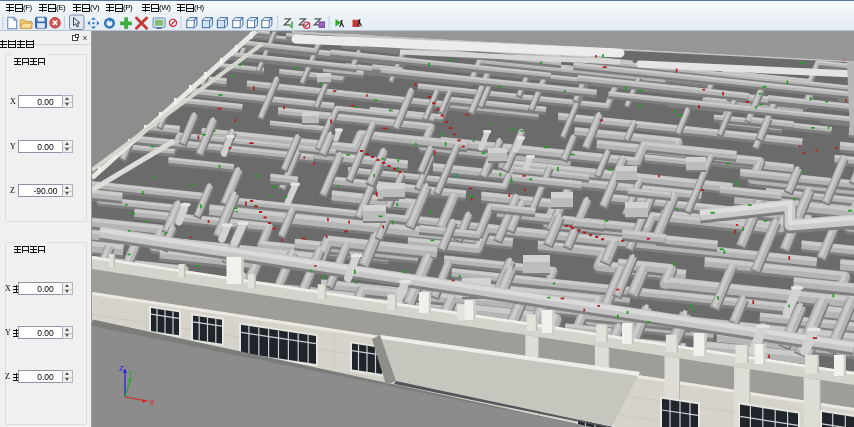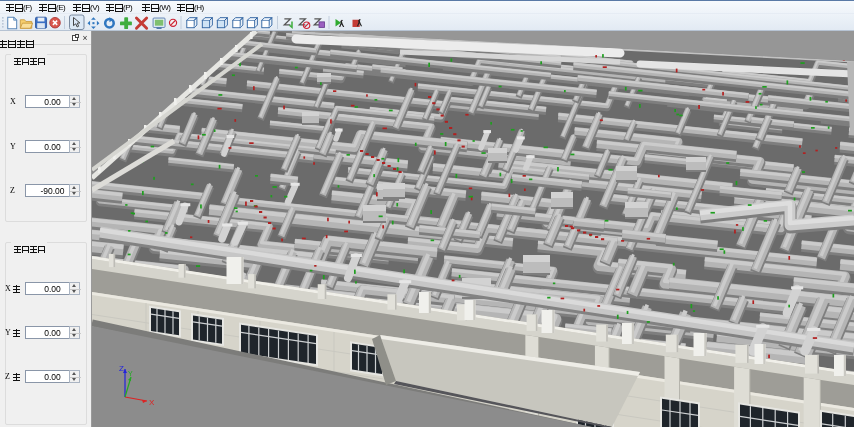--- a/index.html
+++ b/index.html
@@ -22,21 +22,21 @@
 linear-gradient(#111,#111) 0 4px/100% 1px no-repeat,
 linear-gradient(#111,#111) 0 7px/100% 1px no-repeat;}
 .cg.s{width:7px;height:7.5px}
 
 #panel{position:absolute;left:0;top:31px;width:92px;height:396px;background:#f0f0f0;border-right:1px solid #9a9a9a}
 #ptitle{position:absolute;left:0;top:0;width:91px;height:14px;border-bottom:1px solid #d5d5d5}
 .pbtn{position:absolute;top:3px;font-size:9px;color:#333;line-height:8px}
 .group{position:absolute;left:5px;width:82px;border:1px solid #dcdcdc;border-radius:2px}
 .glabel{position:absolute;top:-5px;left:5px;background:#f0f0f0;padding:0 2px}
 .axlab{position:absolute;font-size:8px;font-family:"Liberation Serif",serif;color:#000}
-.sbox{position:absolute;left:25px;width:55px;height:13px;background:#fff;border:1px solid #8a96a8;font-size:8.5px;text-align:center;line-height:12px}
+.sbox{position:absolute;left:18px;width:55px;height:13px;background:#fff;border:1px solid #8a96a8;font-size:8.5px;text-align:center;line-height:12px}
 .sspin{position:absolute;right:-1px;top:-1px;width:11px;height:13px;background:#f0f0f0;border:1px solid #aab4c2}
 .sup{position:absolute;left:2px;top:1px;width:0;height:0;border-left:2.5px solid transparent;border-right:2.5px solid transparent;border-bottom:3px solid #555}
 .sdn{position:absolute;left:2px;bottom:1px;width:0;height:0;border-left:2.5px solid transparent;border-right:2.5px solid transparent;border-top:3px solid #555}
 .shr{position:absolute;left:0;top:5.5px;width:11px;border-top:1px solid #c8c8c8}
 </style></head><body>
 <div id="app">
 <div id="top">
 <div id="menurow">
         <div class="mi" style="left:5px"><span class="cg"></span><span class="cg b"></span><span class="ml">(F)</span></div>
         <div class="mi" style="left:38px"><span class="cg"></span><span class="cg b"></span><span class="ml">(E)</span></div>

